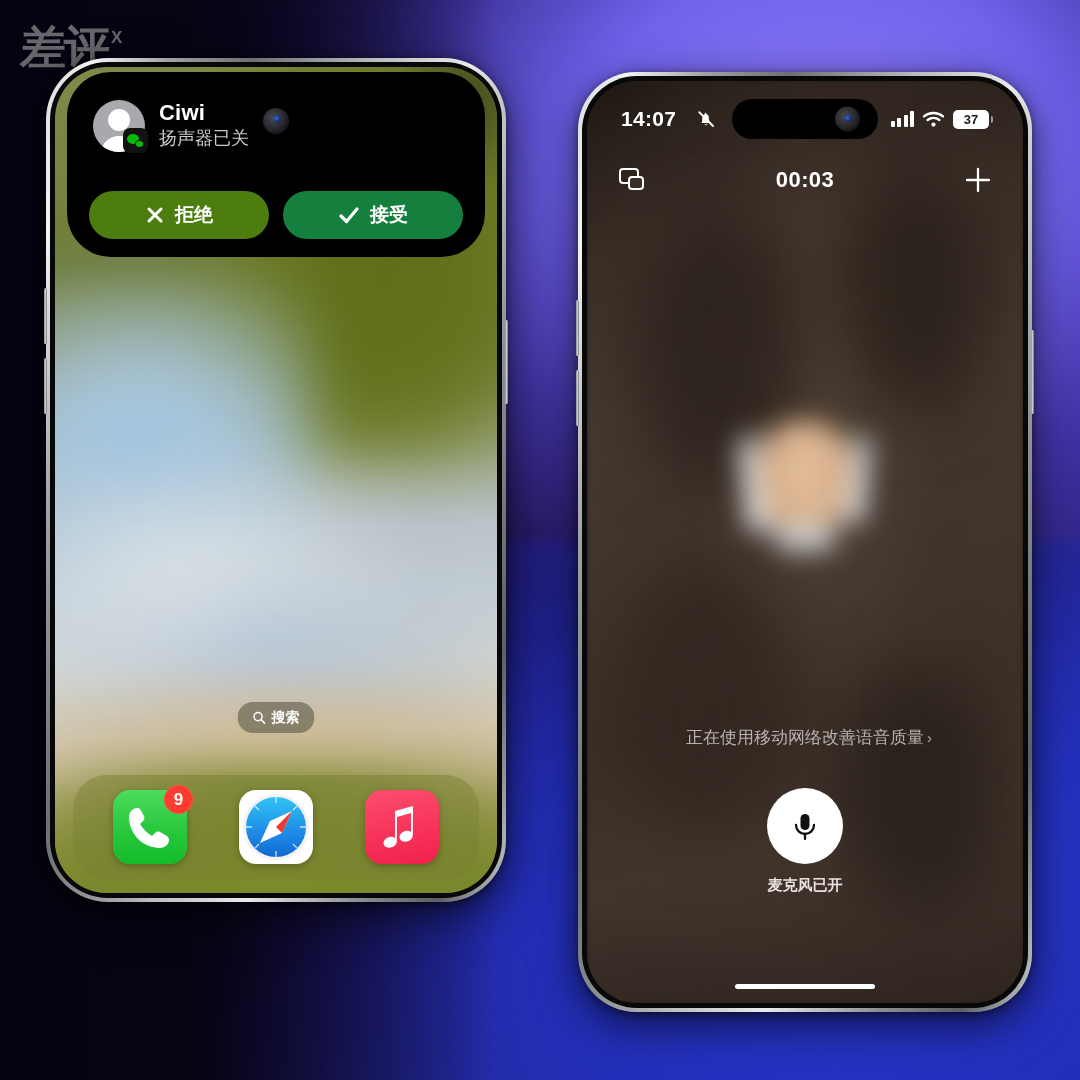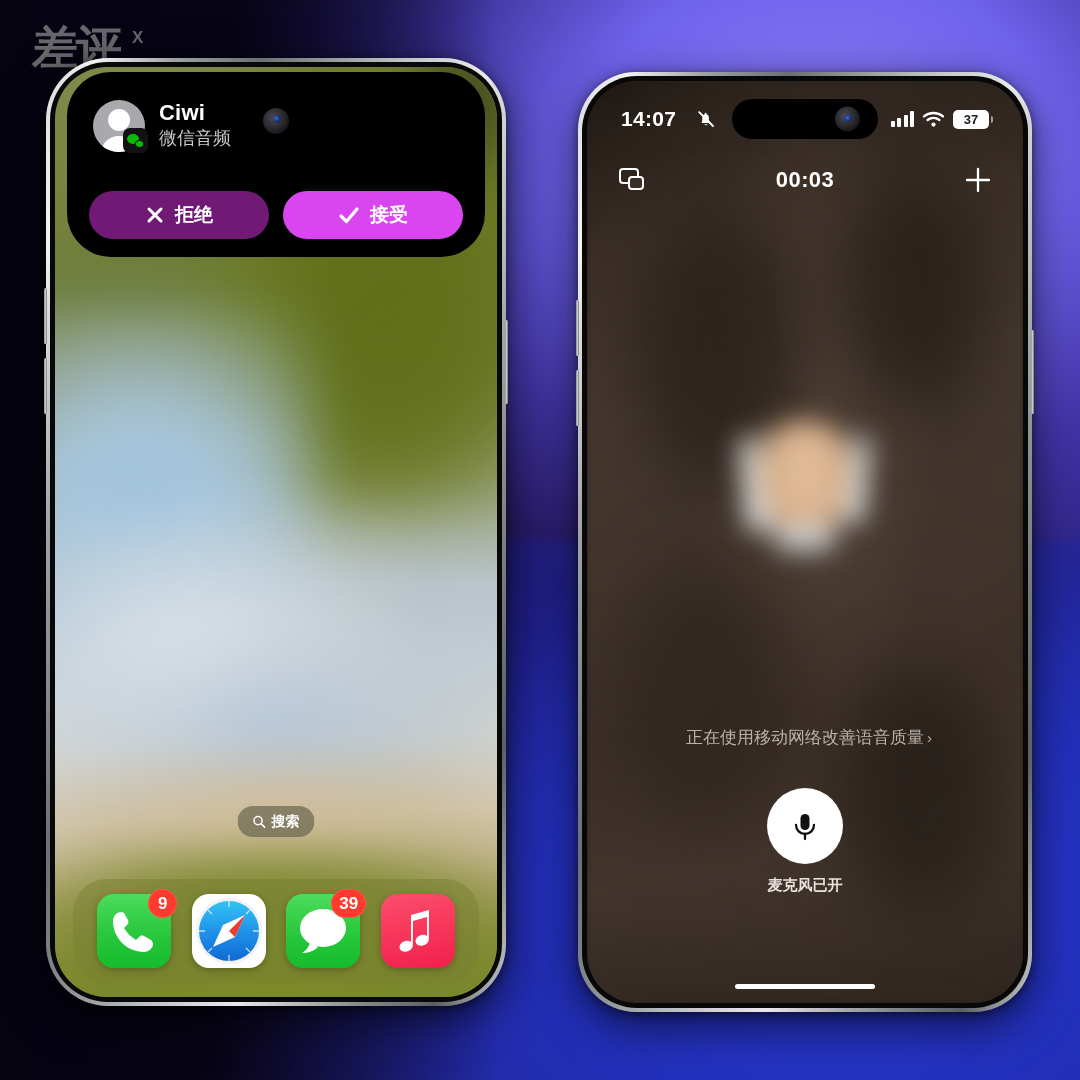--- a/index.html
+++ b/index.html
@@ -33,23 +33,23 @@
     background:linear-gradient(90deg,#050310 0%,#070415 42%,rgba(10,6,32,0.55) 72%,rgba(0,0,0,0) 100%);
   }
   .bg-violet-mid {
     position:absolute; left:4%; top:38%; width:34%; height:54%;
     background:radial-gradient(ellipse at 50% 50%, rgba(60,30,130,0.55) 0%, rgba(40,20,95,0.3) 45%, rgba(0,0,0,0) 80%);
     filter:blur(10px);
   }
 
   
   #watermark {
-    position:absolute; left:32px; top:26px;
+    position:absolute; left:20px; top:26px;
     z-index:3; opacity:0.72;
-    display:flex; align-items:flex-start; gap:12px;
+    display:flex; align-items:flex-start; gap:3px;
   }
   .wm-text {
     font-size:46px; font-weight:bold; color:#8e8e8e;
     letter-spacing:-2px; line-height:0.95;
     font-family:"DejaVu Sans",sans-serif;
   }
   .wm-x { font-size:17px; color:#8e8e8e; font-weight:bold; margin-top:2px; }
 
   
   .phone { position:absolute; z-index:5; }
@@ -69,21 +69,21 @@
     border-radius:50px;
     overflow:hidden;
     background:#000;
   }
   .side-btn {
     position:absolute; width:3px; border-radius:2px;
     background:linear-gradient(90deg,#8b8e90,#c6c9ca,#707375);
   }
 
   
-  #phone-left { left:46px; top:58px; width:460px; height:948px; }
+  #phone-left { left:46px; top:58px; width:460px; height:844px; }
   #phone-left .phone-frame { border-radius:62px; }
   #phone-left .phone-inner-bezel { border-radius:58px; }
   #phone-left .phone-screen { border-radius:52px; }
 
   
   #phone-right { left:578px; top:72px; width:454px; height:940px; }
 
   
   #home-wallpaper { position:absolute; inset:0; overflow:hidden; }
   .wp-layer { position:absolute; }
@@ -184,22 +184,22 @@
     background:radial-gradient(circle at 40% 40%, #2f6df0 0%, #15306e 60%, #06102c 100%);
     transform:translate(-50%,-50%);
   }
   .banner-buttons { display:flex; gap:14px; }
   .banner-btn {
     flex:1; height:48px; border-radius:24px;
     display:flex; align-items:center; justify-content:center; gap:10px;
     color:#fff; font-size:19px; font-weight:bold;
     border:none; cursor:pointer;
   }
-  .btn-reject { background:#701a75; }
-  .btn-accept { background:#d946ef;font-family:Liberation Mono, monospace; }
+  .btn-reject { background:#4d7c0f; }
+  .btn-accept { background:#15803d;font-family:Liberation Mono, monospace; }
   .icon-x, .icon-check { display:block; }
 
   
   #app-grid { position:absolute; left:0; right:0; top:398px; display:flex; justify-content:center; z-index:10; }
   .app-item { display:flex; flex-direction:column; align-items:center; gap:9px; }
   .app-icon-steam {
     width:66px; height:66px; border-radius:15px;
     background:linear-gradient(176deg,#1f6fa8 0%,#1c5f96 16%,#1b4d80 36%,#1a3e6c 56%,#17305a 76%,#16294c 100%);
     position:relative; overflow:hidden;
     box-shadow:0 2px 6px rgba(0,0,0,0.3);
@@ -436,21 +436,21 @@
           </div>
           <div class="wechat-badge">
             <div class="wechat-bubbles">
               <div class="wb-big"></div>
               <div class="wb-small"></div>
             </div>
           </div>
         </div>
         <div>
           <div class="banner-name">Ciwi</div>
-          <div class="banner-sub">微信音频</div>
+          <div class="banner-sub">扬声器已关</div>
         </div>
       </div>
 
       <div class="banner-buttons">
         <button class="banner-btn btn-reject">
           <svg class="icon-x" width="20" height="20" viewBox="0 0 20 20">
             <path d="M4 4 L16 16 M16 4 L4 16" stroke="#fff" stroke-width="3" stroke-linecap="round"></path>
           </svg>
           <span>拒绝</span>
         </button>
@@ -498,29 +498,20 @@
             <g stroke="#fff" stroke-width="1.3" opacity="0.75">
               <path d="M37 7 L37 13 M37 61 L37 67 M7 37 L13 37 M61 37 L67 37"></path>
               <path d="M16 16 L20 20 M54 54 L58 58 M58 16 L54 20 M20 54 L16 58"></path>
             </g>
             <path d="M53 21 L31 31 L21 53 L43 43 Z" fill="#fff"></path>
             <path d="M53 21 L37 37 L43 43 Z" fill="#ee3b30"></path>
           </svg>
         </div>
       </div>
 
-      <div class="dock-item">
-        <div class="dock-icon ic-messages">
-          <svg viewBox="0 0 74 74">
-            <ellipse cx="37" cy="34" rx="23" ry="19" fill="#fff"></ellipse>
-            <path d="M24 48 c-1 6 -5 9 -8 11 c6 0 12 -2 16 -6 Z" fill="#fff"></path>
-          </svg>
-        </div>
-        <div class="badge">39</div>
-      </div>
 
       <div class="dock-item">
         <div class="dock-icon ic-music">
           <svg viewBox="0 0 74 74">
             <path d="M48 16 L30 21 L30 48 c-1.6 -1.2 -4 -1.6 -6.4 -0.8 c-3.6 1.2 -5.8 4.4 -4.8 7.2 c1 2.8 4.6 4 8.2 2.8 c2.8 -1 4.6 -3.2 4.8 -5.4 L32 27 L46 23 L46 42 c-1.6 -1.2 -4 -1.6 -6.4 -0.8 c-3.6 1.2 -5.8 4.4 -4.8 7.2 c1 2.8 4.6 4 8.2 2.8 c2.8 -1 4.6 -3.2 4.8 -5.4 Z" fill="#fff"></path>
           </svg>
         </div>
       </div>
 
     </div>

